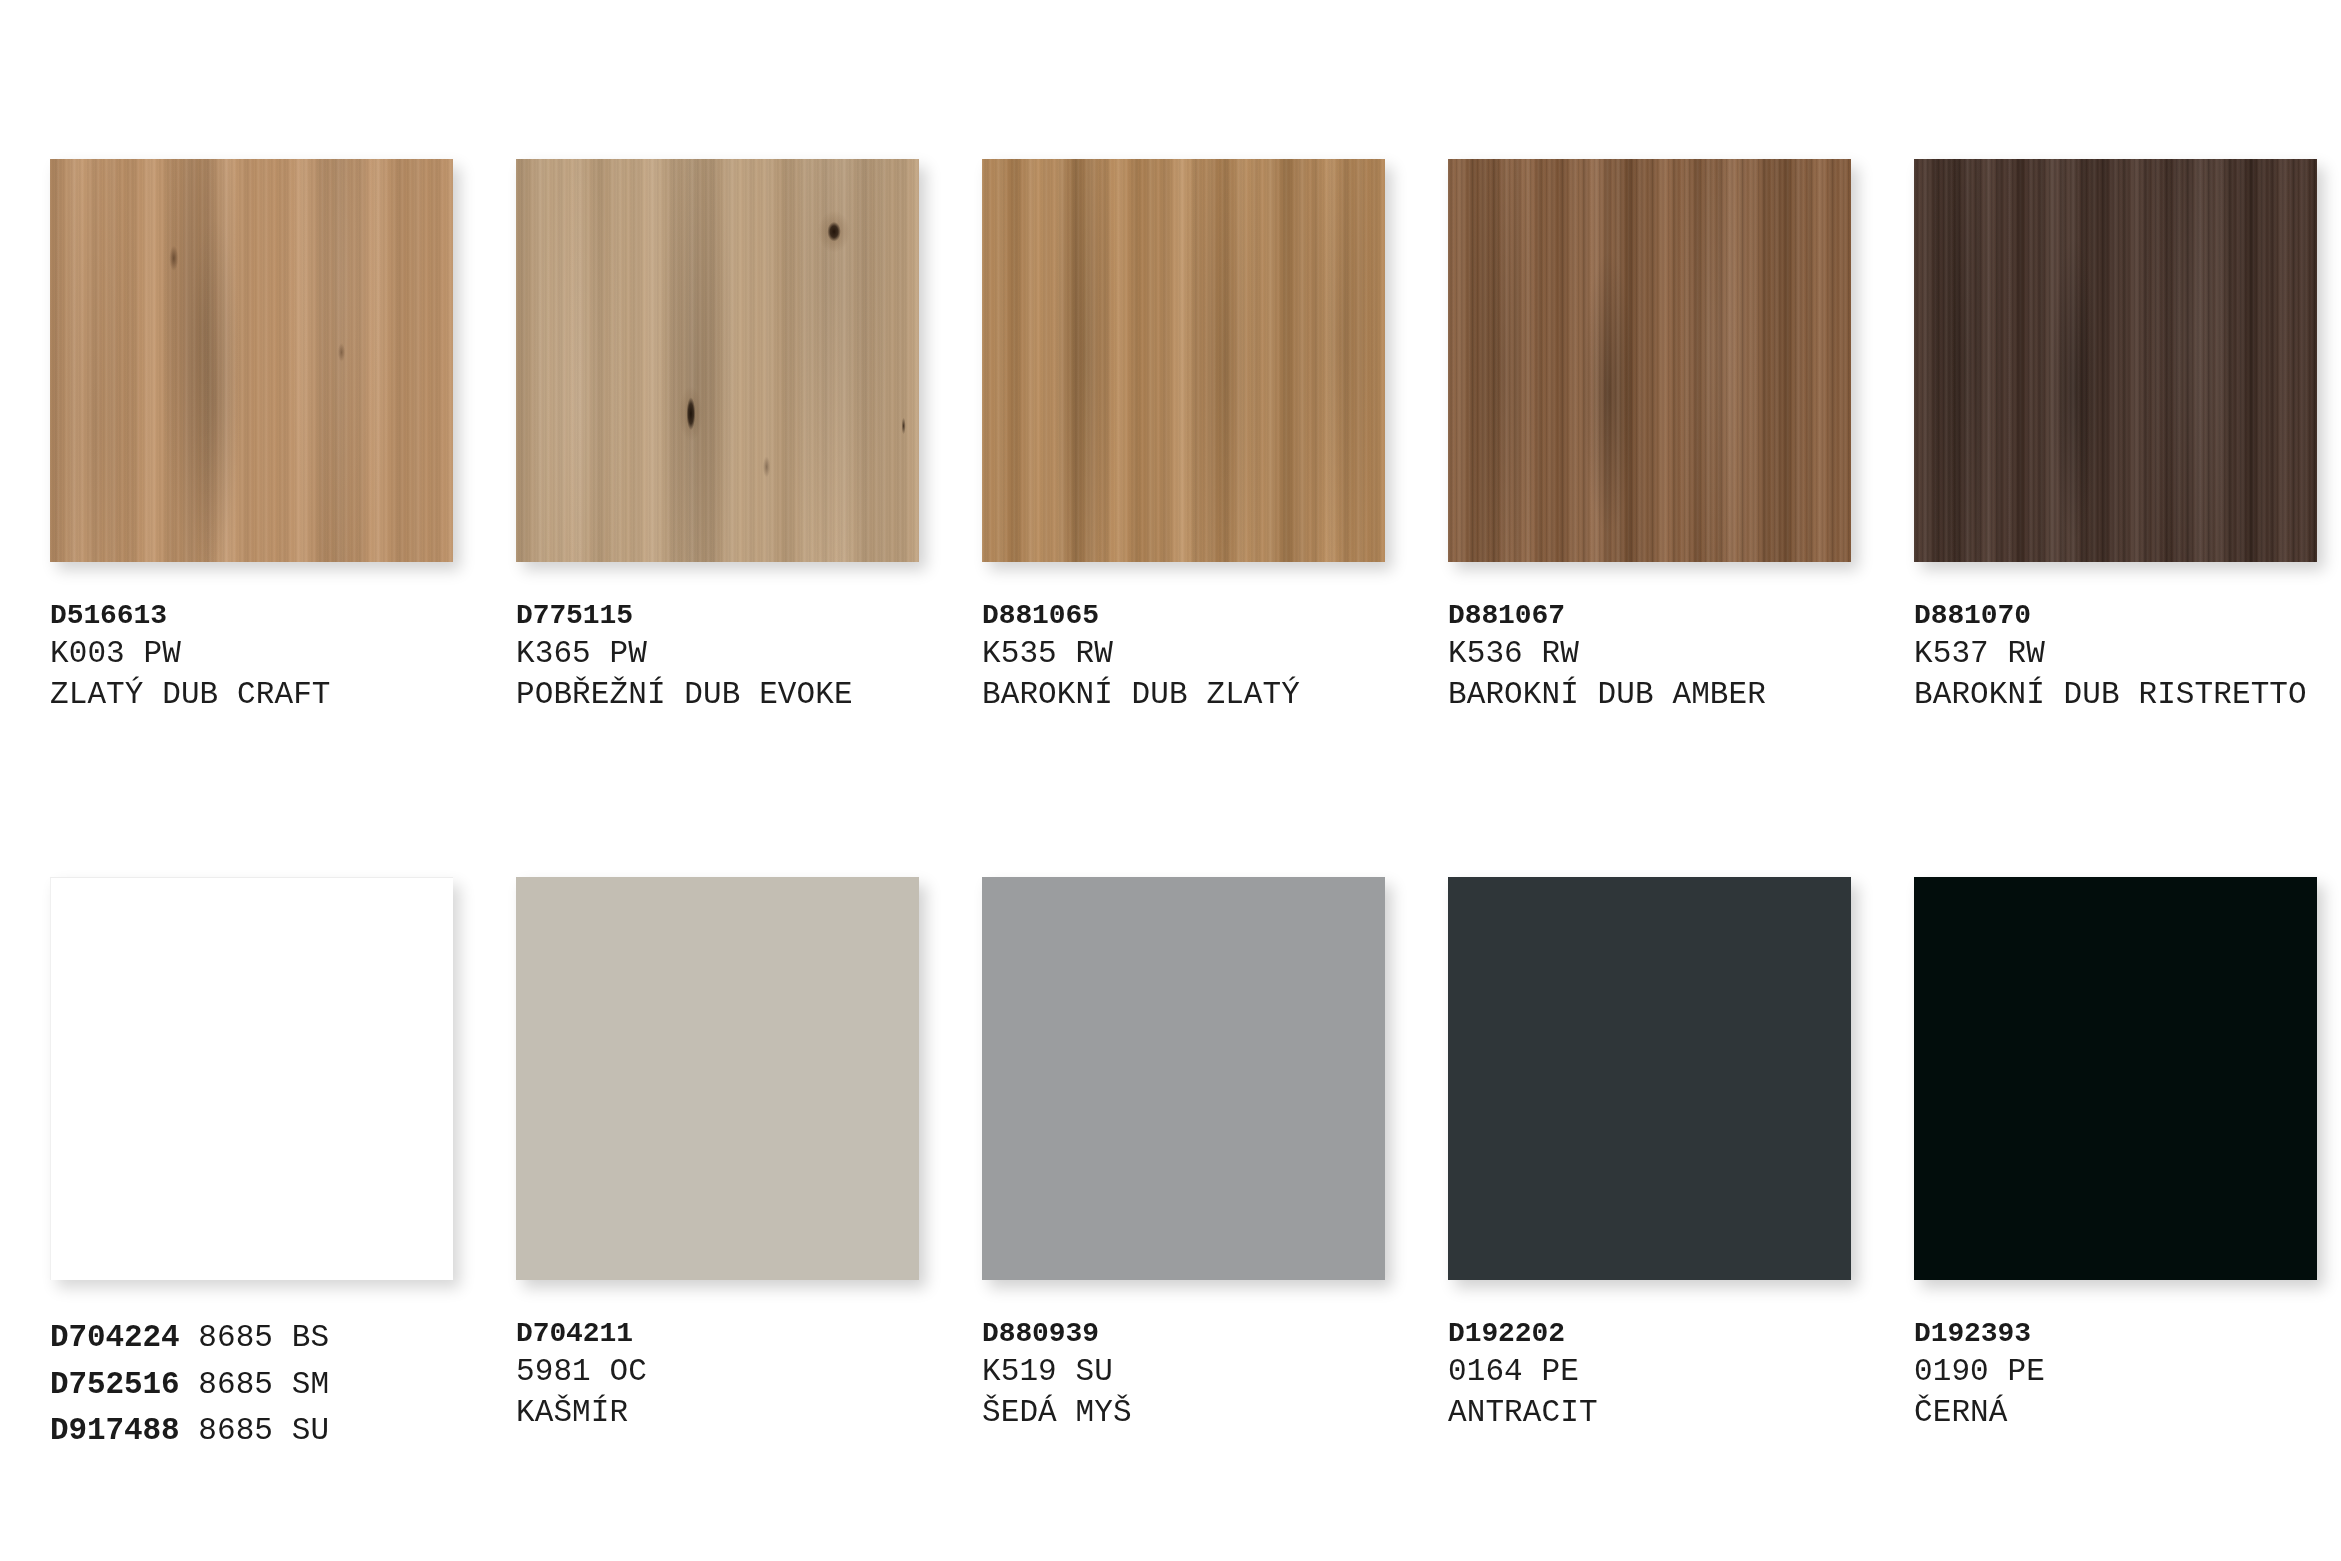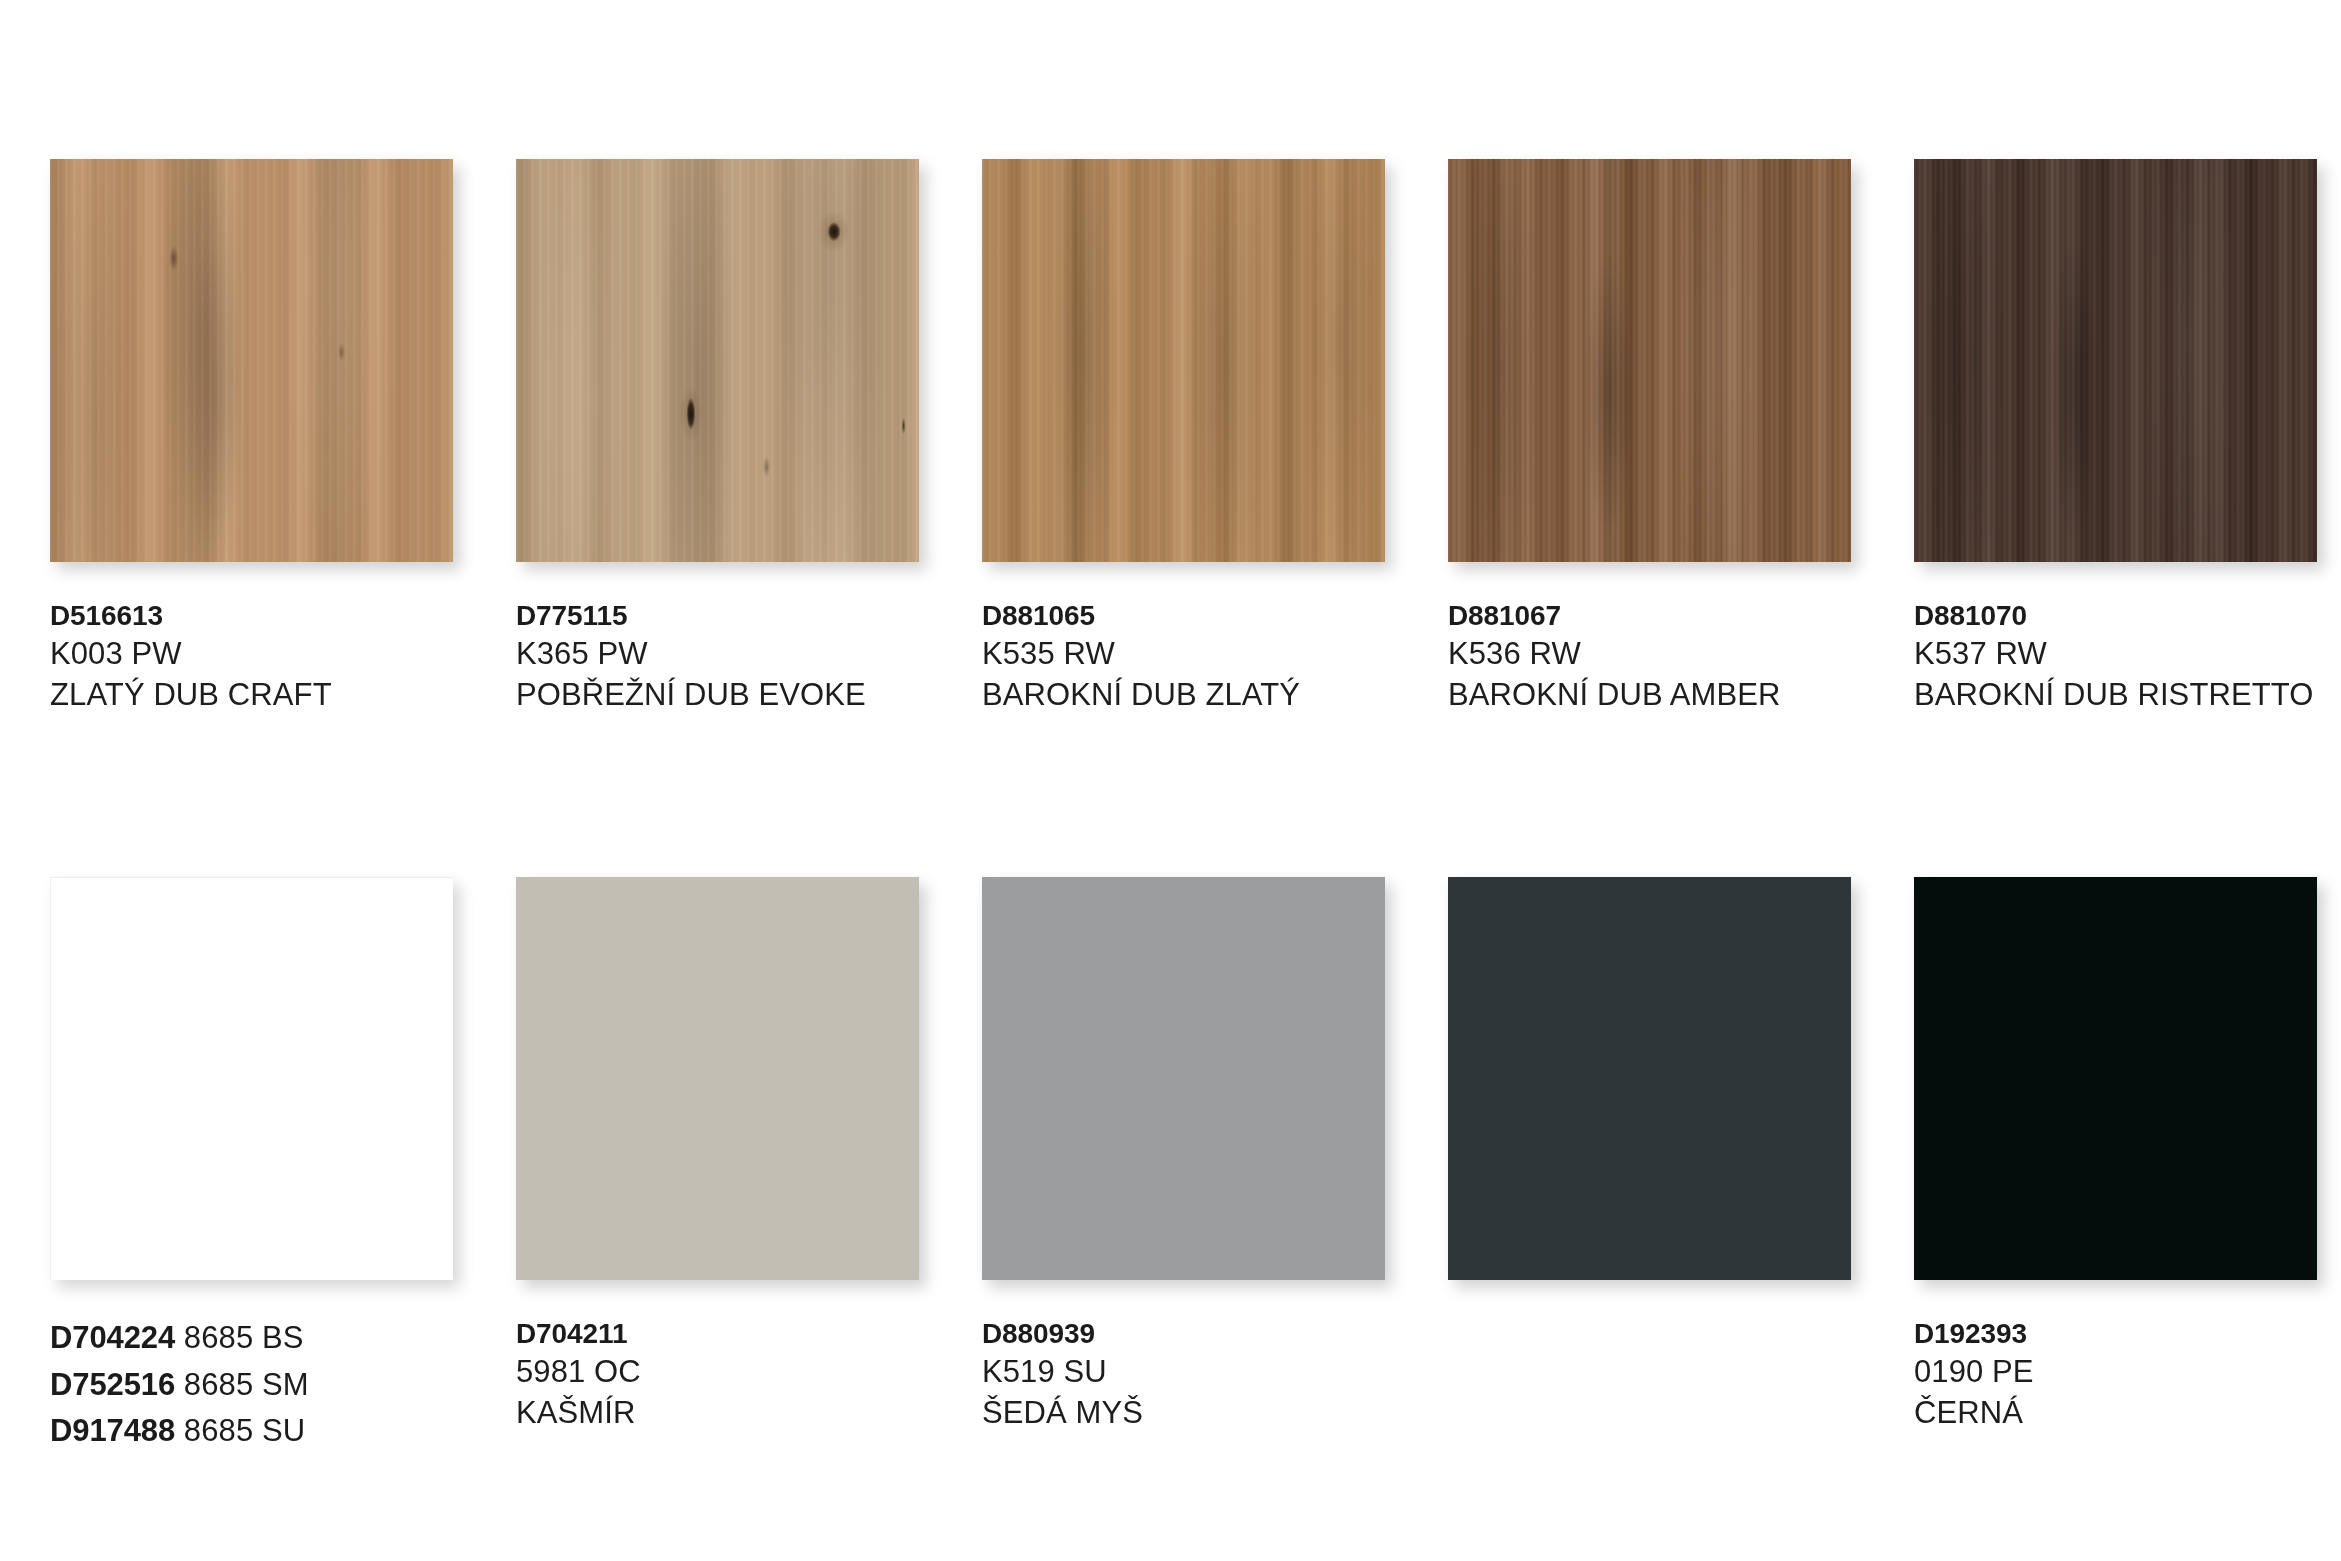--- a/index.html
+++ b/index.html
@@ -32,20 +32,21 @@
     grid-template-columns: repeat(5, 403px);
     column-gap: 63px;
     row-gap: 0px;
   }
 
   .row-gap-spacer { height: 162px; grid-column: 1 / -1; }
 
   .cell {
     width: 349px;
     position: relative;
+    font-family: Liberation Mono, monospace;
   }
 
   .swatch-wrap {
     width: 403px;
     height: 403px;
     position: relative;
   }
 
   .swatch {
     position: absolute;
@@ -331,20 +332,25 @@
         <div class="line code">D880939</div>
         <div class="line sub">K519 SU</div>
         <div class="line name">ŠEDÁ MYŠ</div>
       </div>
     </div>
 
     <div class="cell">
       <div class="swatch-wrap">
         <div class="swatch" style="background-color:#2F3639"></div>
       </div>
+      <div class="labels">
+        <div class="line code">D192202</div>
+        <div class="line sub">0164 PE</div>
+        <div class="line name">ANTRACIT</div>
+      </div>
     </div>
 
     <div class="cell">
       <div class="swatch-wrap">
         <div class="swatch" style="background-color:#020D0C"></div>
       </div>
       <div class="labels">
         <div class="line code">D192393</div>
         <div class="line sub">0190 PE</div>
         <div class="line name">ČERNÁ</div>

